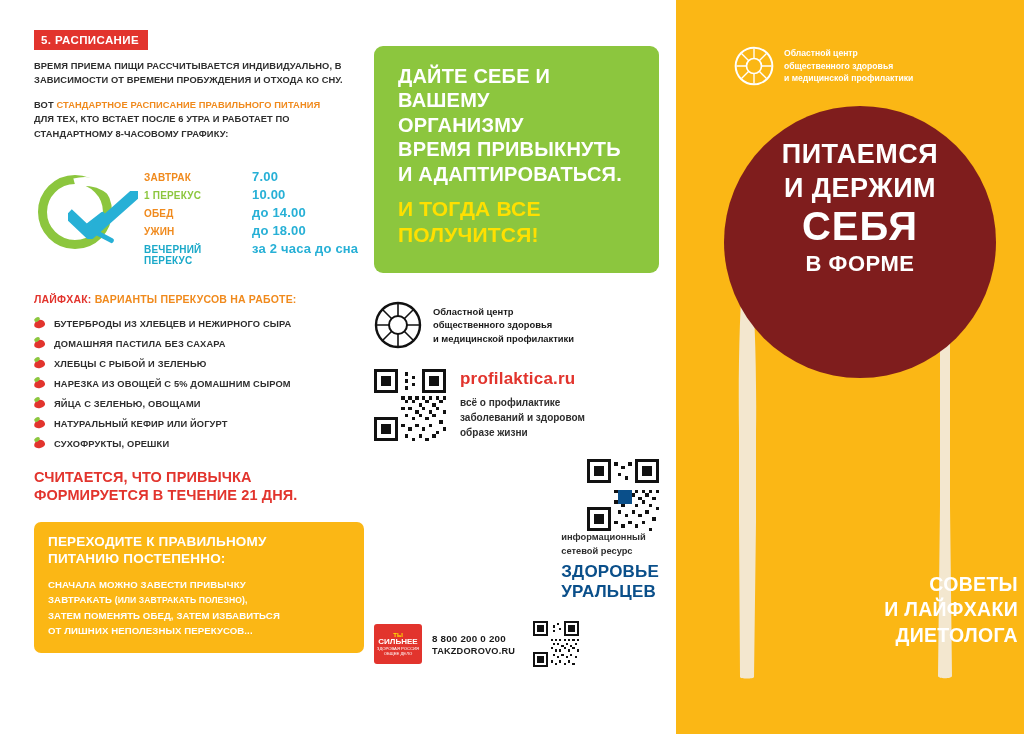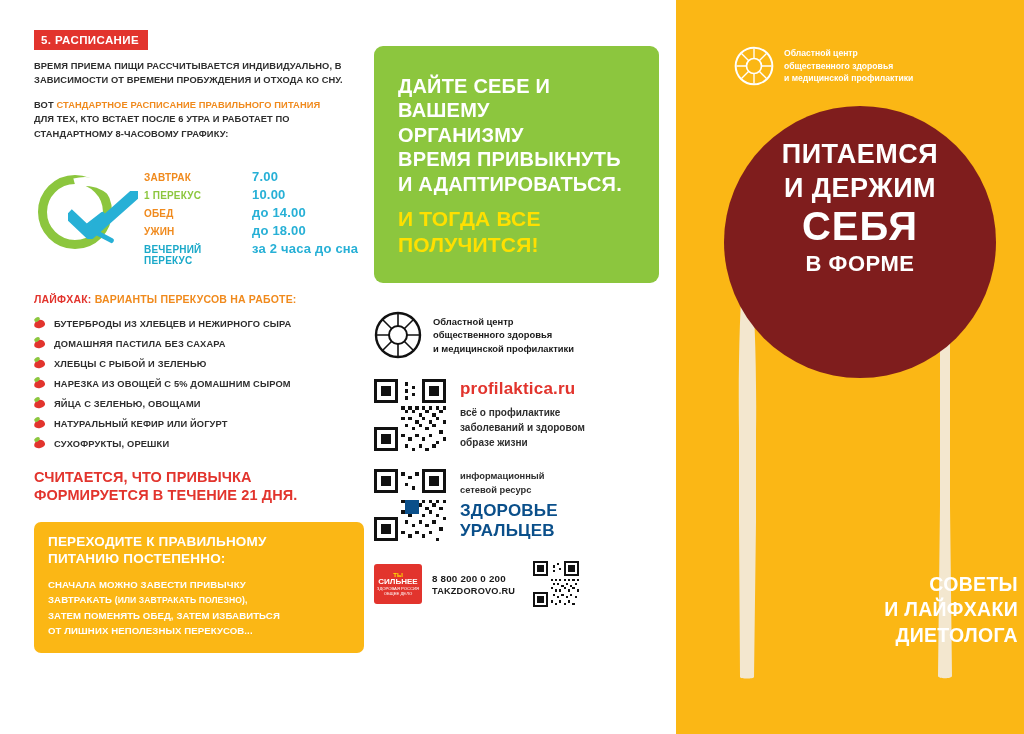--- a/index.html
+++ b/index.html
@@ -87,36 +87,36 @@
     margin-top:18px;background:#fbb715;border-radius:7px;
     padding:12px 14px 14px 14px;
   }
   .yb-title{color:#fff;font-weight:bold;font-size:13.5px;line-height:1.25;letter-spacing:.2px;}
   .yb-text{margin-top:9px;color:#fff;font-weight:bold;font-size:9.6px;line-height:1.6;letter-spacing:.1px;}
   .yb-text .small{font-size:8.6px;}
 
   
   .mid{position:absolute;left:374px;top:46px;width:285px;}
   .greenbox{
-    background:#8cc63e;border-radius:9px;padding:28px 20px 26px 24px;width:241px;
+    background:#8cc63e;border-radius:9px;padding:18px 20px 26px 24px;width:241px;
   }
   .greenbox .l1{color:#fff;font-weight:bold;font-size:20px;line-height:1.22;letter-spacing:.2px;}
   .greenbox .l2{color:#ffe000;font-weight:bold;font-size:21px;line-height:1.22;margin-top:10px;letter-spacing:.2px;}
 
   .logo-row{display:flex;align-items:center;margin-top:28px;}
   .logo-mark{width:48px;height:48px;flex:none;}
   .logo-text{margin-left:11px;font-size:9.4px;font-weight:bold;color:#1a1a1a;line-height:1.45;}
 
   .qr-row{display:flex;margin-top:20px;align-items:flex-start;}
   .qr{flex:none;}
   .qr-side{margin-left:14px;}
   .qr-title{color:#e2342d;font-weight:bold;font-size:17px;letter-spacing:.2px;}
   .qr-sub{margin-top:6px;color:#2e2e2e;font-size:10px;font-weight:bold;line-height:1.5;}
 
-  .qr-row2{display:flex;margin-top:18px;align-items:center;}
+  .qr-row2{display:flex;margin-top:18px;align-items:flex-end;flex-direction:column;}
   .qr2-side{margin-left:14px;}
   .qr2-small{color:#2e2e2e;font-size:9.3px;font-weight:bold;line-height:1.45;}
   .qr2-big{margin-top:4px;color:#0a4f8a;font-weight:bold;font-size:17px;line-height:1.15;letter-spacing:.2px;}
 
   .bottom-row{display:flex;align-items:center;margin-top:20px;}
   .tyk{
     width:48px;height:40px;background:#e2342d;border-radius:3px;flex:none;
     color:#fff;display:flex;flex-direction:column;align-items:center;justify-content:center;
     text-align:center;
   }

